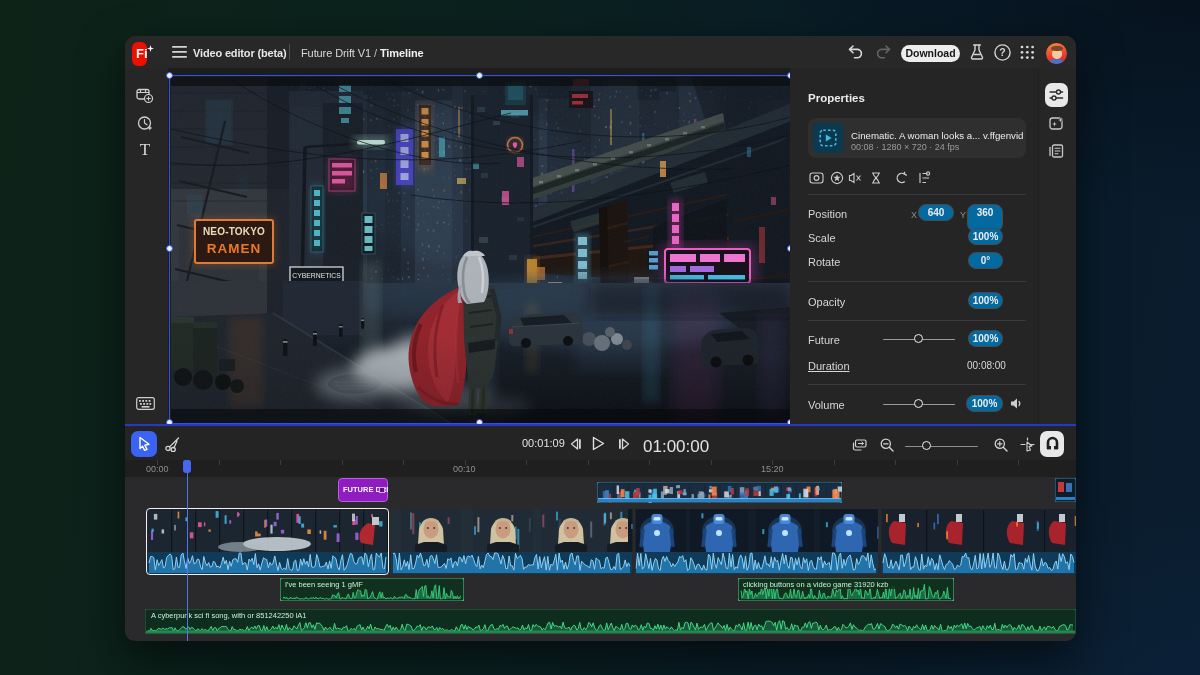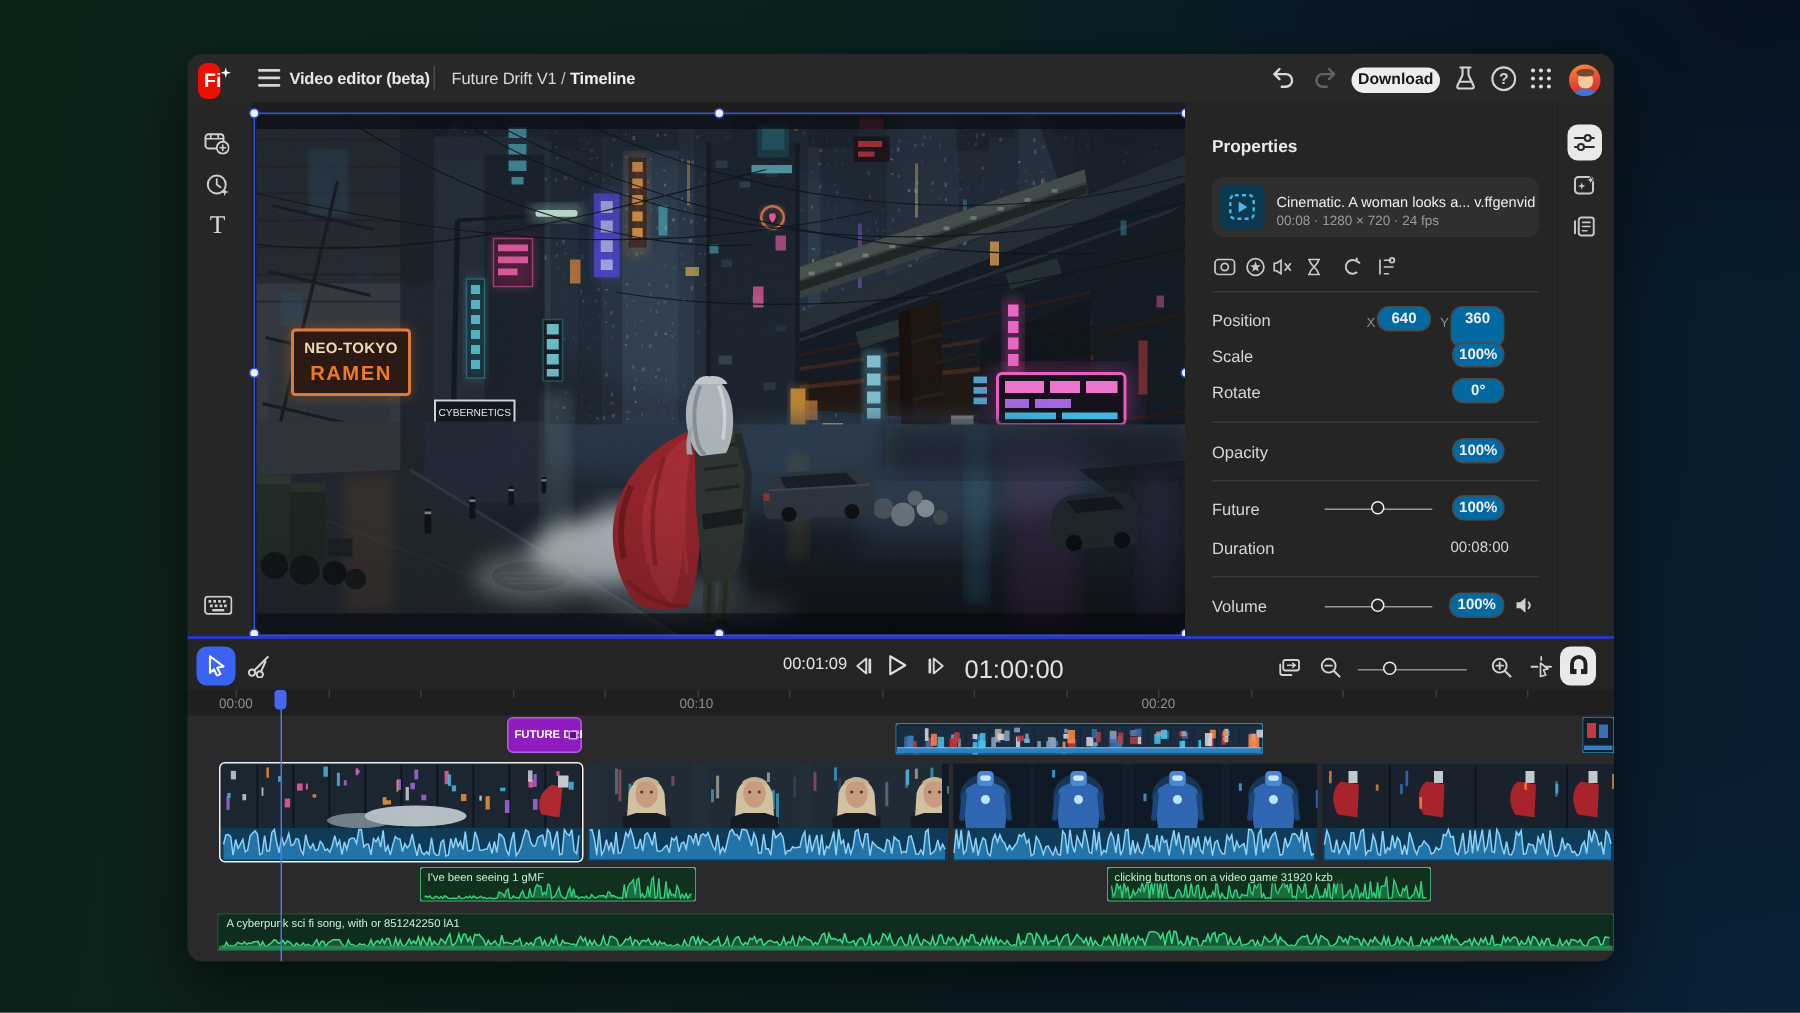--- a/index.html
+++ b/index.html
@@ -1991,21 +1991,21 @@
   <path d="M111 2 V12 M113.5 2.5 H118.5 M113.5 7 H120 M113.5 11.5 H117"></path>
         <circle cx="119" cy="2.5" r="1.6"></circle>
  </g>
 </svg>
 <div class="divl" style="top:158px;"></div>
 <div class="abs lbl" style="left:683px;top:172px;">Position</div>
 <div class="abs lbl" style="left:683px;top:196px;">Scale</div>
 <div class="abs lbl" style="left:683px;top:220px;">Rotate</div>
 <div class="abs lbl" style="left:683px;top:260px;">Opacity</div>
 <div class="abs lbl" style="left:683px;top:298px;">Future</div>
-<div class="abs lbl" style="left:683px;top:324px;">Duration</div>
+<div class="abs lbl" style="left:683px;top:324px;text-decoration:underline;">Duration</div>
 <div class="abs lbl" style="left:683px;top:363px;">Volume</div>
 
 <div class="abs" style="left:786px;top:174px;font-size:9px;color:#8d8d8d;">X</div>
 <div class="abs ib" style="left:793px;top:168px;width:36px;height:17px;line-height:15px;">640</div>
 <div class="abs" style="left:835px;top:174px;font-size:9px;color:#8d8d8d;">Y</div>
 <div class="abs ib" style="left:842px;top:168px;width:36px;height:28px;line-height:15px;">360</div>
 <div class="abs ib" style="left:843px;top:192px;width:35px;height:17px;line-height:15px;">100%</div>
 <div class="abs ib" style="left:843px;top:216px;width:35px;height:17px;line-height:15px;">0°</div>
 <div class="divl" style="top:245px;"></div>
 <div class="abs ib" style="left:843px;top:256px;width:35px;height:17px;line-height:15px;">100%</div>
@@ -2072,21 +2072,21 @@
     </svg>
 <div class="abs" style="left:915px;top:394.5px;width:24px;height:26px;background:#e9e9e9;border-radius:7px;"></div>
 <svg class="abs" style="left:920.5px;top:400px" width="13" height="14" viewBox="0 0 13 14">
       <path d="M2 13 V6.5 a4.5 4.5 0 0 1 9 0 V13" fill="none" stroke="#202020" stroke-width="2.6"></path>
       <rect x="1" y="10" width="4" height="3.4" fill="#202020"></rect>
       <rect x="8" y="10" width="4" height="3.4" fill="#202020"></rect>
     </svg>
 <div class="abs" style="left:0;top:424px;width:951px;height:17px;background:#1f1f1f;"></div>
 <div class="abs" style="left:21px;top:428px;font-size:9px;color:#8f8f8f;">00:00</div>
 <div class="abs" style="left:328px;top:428px;font-size:9px;color:#8f8f8f;">00:10</div>
-<div class="abs" style="left:636px;top:428px;font-size:9px;color:#8f8f8f;">00:20</div>
+<div class="abs" style="left:636px;top:428px;font-size:9px;color:#8f8f8f;">15:20</div>
 <div class="abs" style="left:32.0px;top:424px;width:1px;height:5px;background:#3c3c3c;"></div><div class="abs" style="left:93.5px;top:424px;width:1px;height:5px;background:#3c3c3c;"></div><div class="abs" style="left:155.0px;top:424px;width:1px;height:5px;background:#3c3c3c;"></div><div class="abs" style="left:216.5px;top:424px;width:1px;height:5px;background:#3c3c3c;"></div><div class="abs" style="left:278.0px;top:424px;width:1px;height:5px;background:#3c3c3c;"></div><div class="abs" style="left:339.5px;top:424px;width:1px;height:5px;background:#3c3c3c;"></div><div class="abs" style="left:401.0px;top:424px;width:1px;height:5px;background:#3c3c3c;"></div><div class="abs" style="left:462.5px;top:424px;width:1px;height:5px;background:#3c3c3c;"></div><div class="abs" style="left:524.0px;top:424px;width:1px;height:5px;background:#3c3c3c;"></div><div class="abs" style="left:585.5px;top:424px;width:1px;height:5px;background:#3c3c3c;"></div><div class="abs" style="left:647.0px;top:424px;width:1px;height:5px;background:#3c3c3c;"></div><div class="abs" style="left:708.5px;top:424px;width:1px;height:5px;background:#3c3c3c;"></div><div class="abs" style="left:770.0px;top:424px;width:1px;height:5px;background:#3c3c3c;"></div><div class="abs" style="left:831.5px;top:424px;width:1px;height:5px;background:#3c3c3c;"></div><div class="abs" style="left:893.0px;top:424px;width:1px;height:5px;background:#3c3c3c;"></div><div class="abs" style="left:0;top:441px;width:951px;height:164px;background:#2a2a2c;"></div>
 
 <div class="abs" style="left:213px;top:442px;width:50px;height:24px;background:#8e1cbf;border:1px solid #b45fe2;border-radius:4px;">
  <span style="position:absolute;left:4px;top:6px;font-size:7.5px;font-weight:700;color:#fff;white-space:nowrap;">FUTURE DRI</span>
  <span style="position:absolute;right:2px;top:8px;width:6px;height:6px;background:#5e0f85;border:1px solid #d9a8ef;"></span>
 </div>
 <svg class="abs" style="left:472px;top:446px" width="245" height="21" viewBox="0 0 245 21">
       <rect x="0" y="0" width="245" height="21" rx="2.5" fill="#15283a" stroke="#2c87a8" stroke-width="1.2"></rect>
       <rect x="2.0" y="2" width="14.2" height="14" fill="#1a2c3e"></rect>
       <rect x="7.5" y="11.7" width="2.1" height="7.6" fill="#ff8a4a" opacity=".85"></rect>

